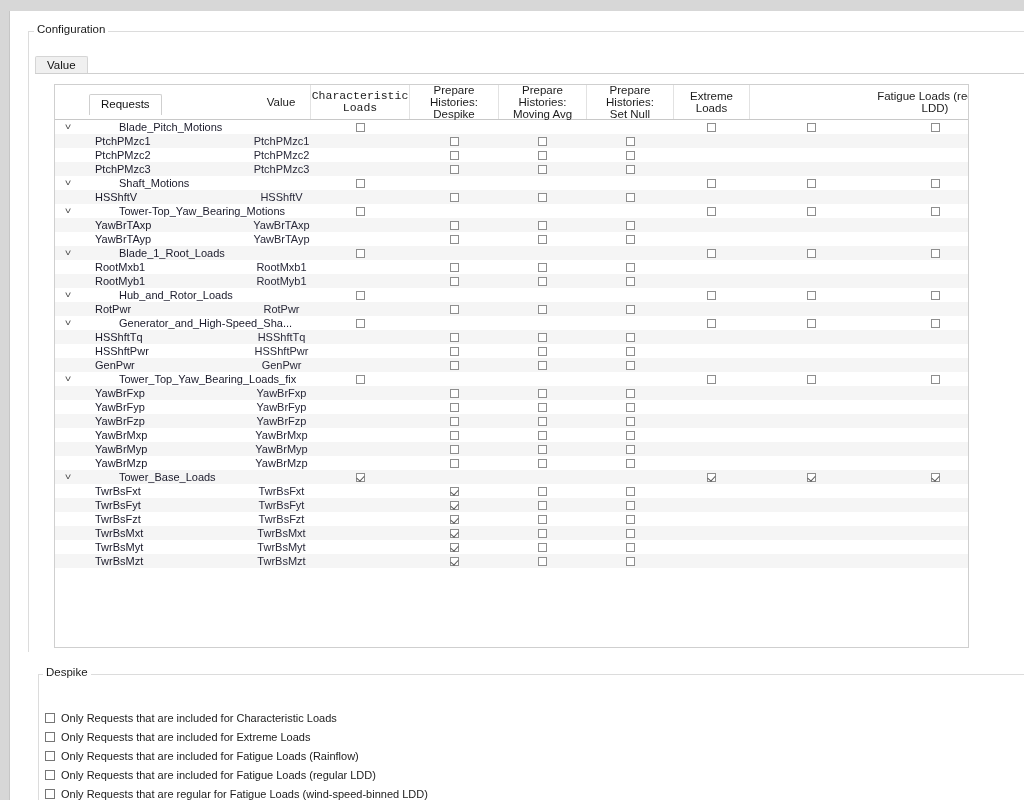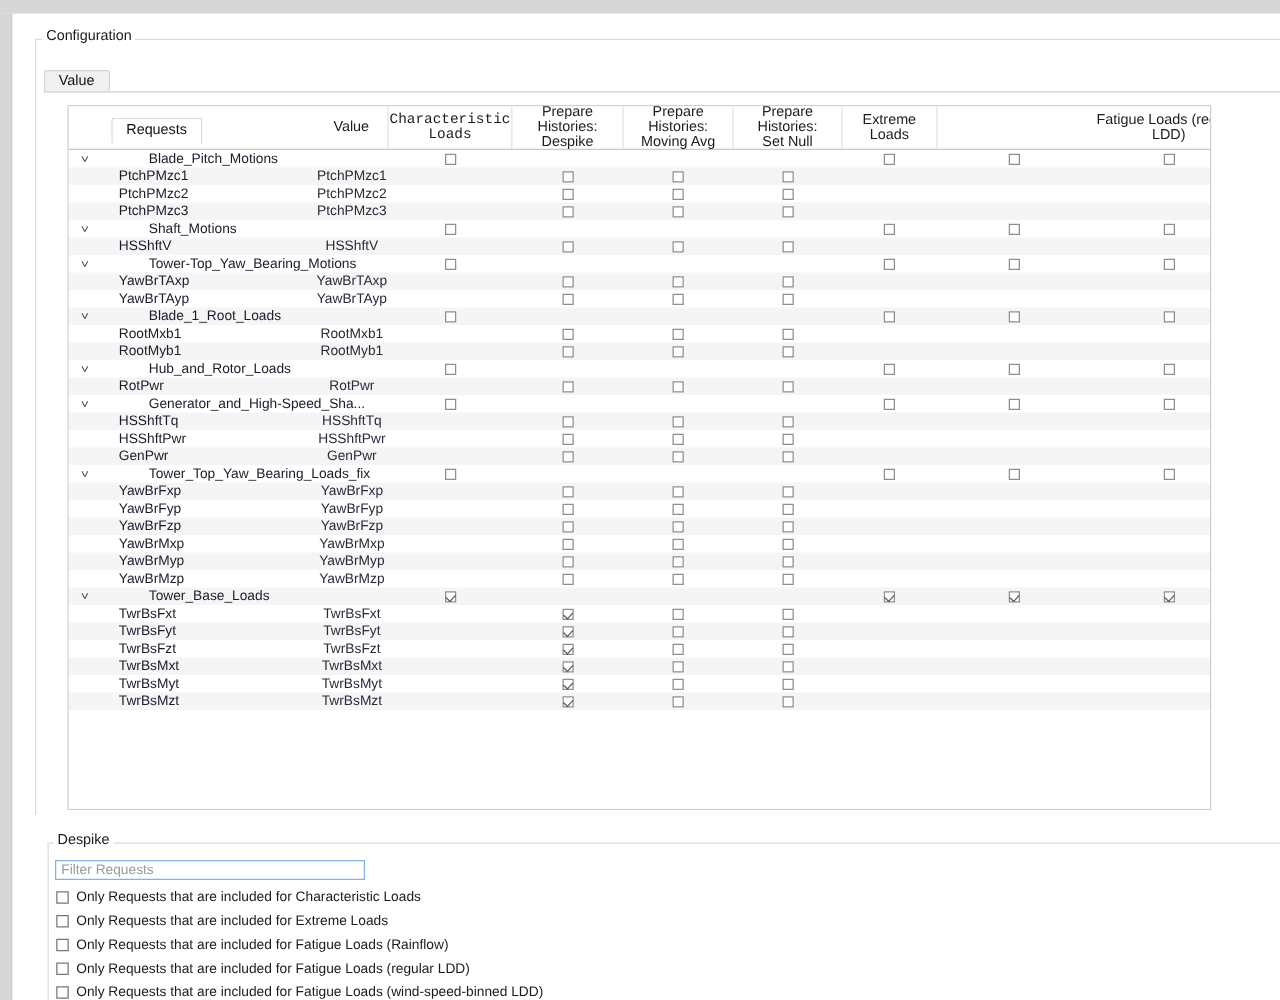--- a/index.html
+++ b/index.html
@@ -510,39 +510,38 @@
                 <span class="cb" style="left: 571px;"></span>
               </div>
             </div>
         </div>
       </div>
     </div>
 
     <div class="filterbox">
       <div class="filter-frame"></div>
       <div class="filter-title">Despike</div>
-      <input class="filter-input" type="text" placeholder="Filter Requests" style="">
       <div id="filter-options">
           <div class="fcheck" style="top: 45px;">
             <span class="fbox"></span>
             <span class="flabel">Only Requests that are included for Characteristic Loads</span>
           </div>
           <div class="fcheck" style="top: 64px;">
             <span class="fbox"></span>
             <span class="flabel">Only Requests that are included for Extreme Loads</span>
           </div>
           <div class="fcheck" style="top: 83px;">
             <span class="fbox"></span>
             <span class="flabel">Only Requests that are included for Fatigue Loads (Rainflow)</span>
           </div>
           <div class="fcheck" style="top: 102px;">
             <span class="fbox"></span>
             <span class="flabel">Only Requests that are included for Fatigue Loads (regular LDD)</span>
           </div>
           <div class="fcheck" style="top: 121px;">
             <span class="fbox"></span>
-            <span class="flabel">Only Requests that are included for Fatigue Loads (wind-speed-binned LDD)</span>
+            <span class="flabel">Only Requests that are regular for Fatigue Loads (wind-speed-binned LDD)</span>
           </div>
         </div>
     </div>
 
   </div>
 </div>
 
 </body></html>

